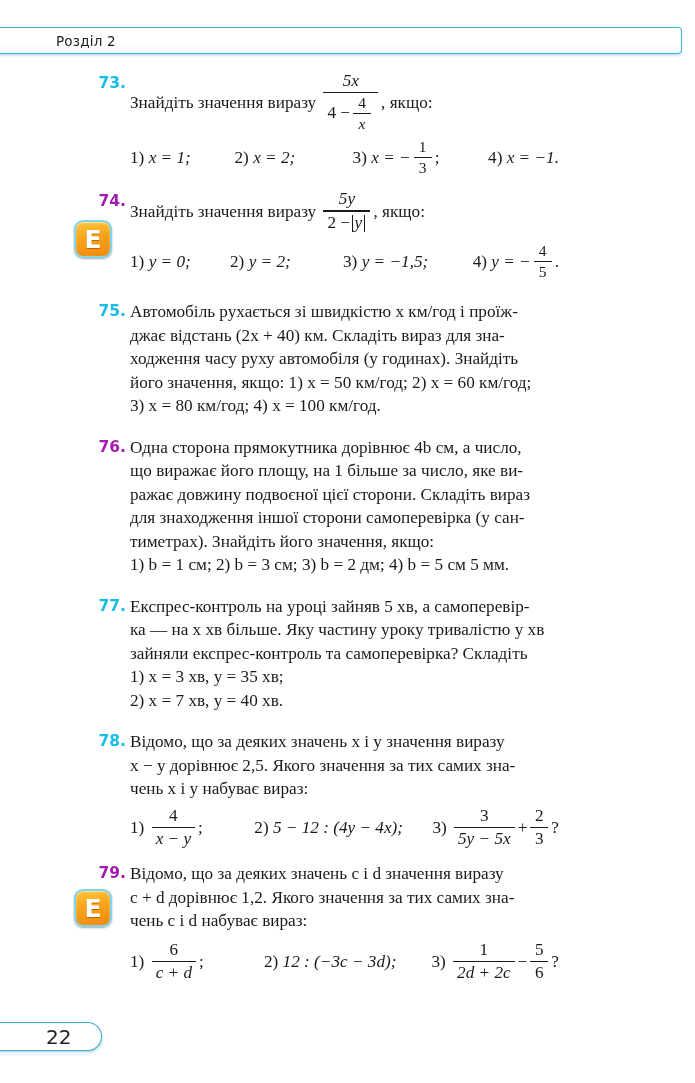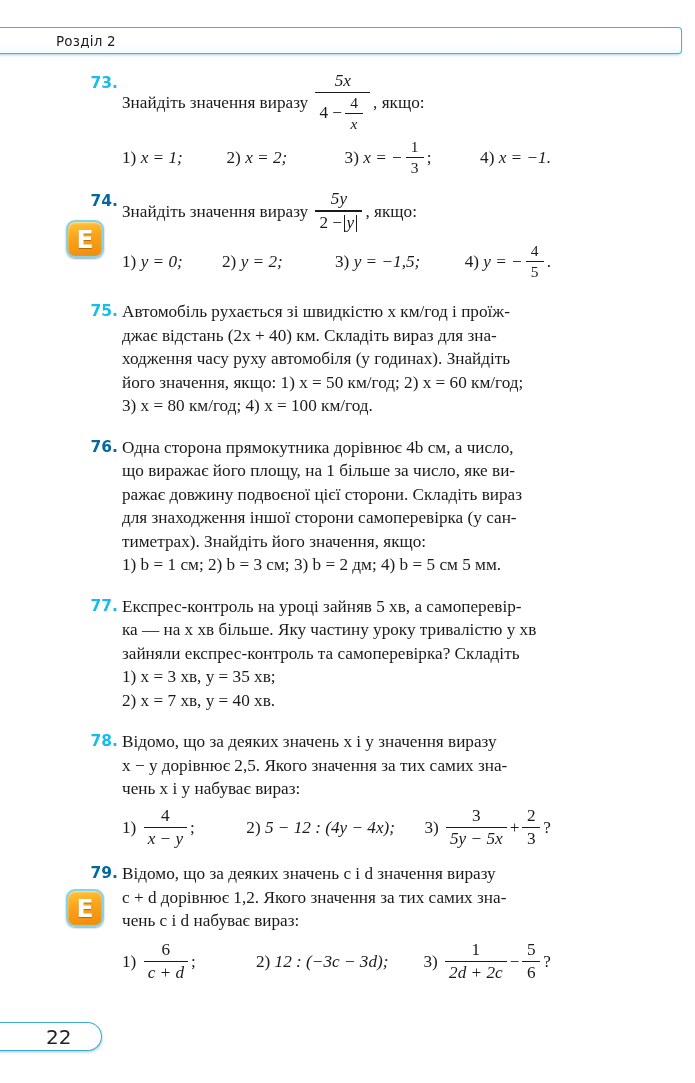--- a/index.html
+++ b/index.html
@@ -62,21 +62,21 @@
     top: 50%;
     transform: translateY(-50%);
     font-family: "DejaVu Sans", "Liberation Sans", sans-serif;
     font-size: 20px;
     color: #222;
   }
 
   
   #content {
     position: absolute;
-    left: 4px;
+    left: 12px;
     top: 72px;
     width: 595px;
   }
 
   .ex {
     position: relative;
     padding-left: 118px;
     padding-right: 48px;
     margin-bottom: 8px;
   }
@@ -85,21 +85,21 @@
     left: 74px;
     top: 0;
     width: 40px;
     text-align: right;
     font-family: "DejaVu Sans", "Liberation Sans", sans-serif;
     font-weight: bold;
     font-size: 15.5px;
     line-height: 22px;
   }
   .num.cyan    { color: #16bde8; }
-  .num.magenta { color: #0369a1; }
+  .num.magenta { color: #a21caf; }
 
   .para {
     font-size: 17.2px;
     line-height: 23.5px;
     text-align: justify;
     text-justify: inter-word;
   }
   .para.nojust { text-align: left; }
 
   i.v { font-style: italic; }

